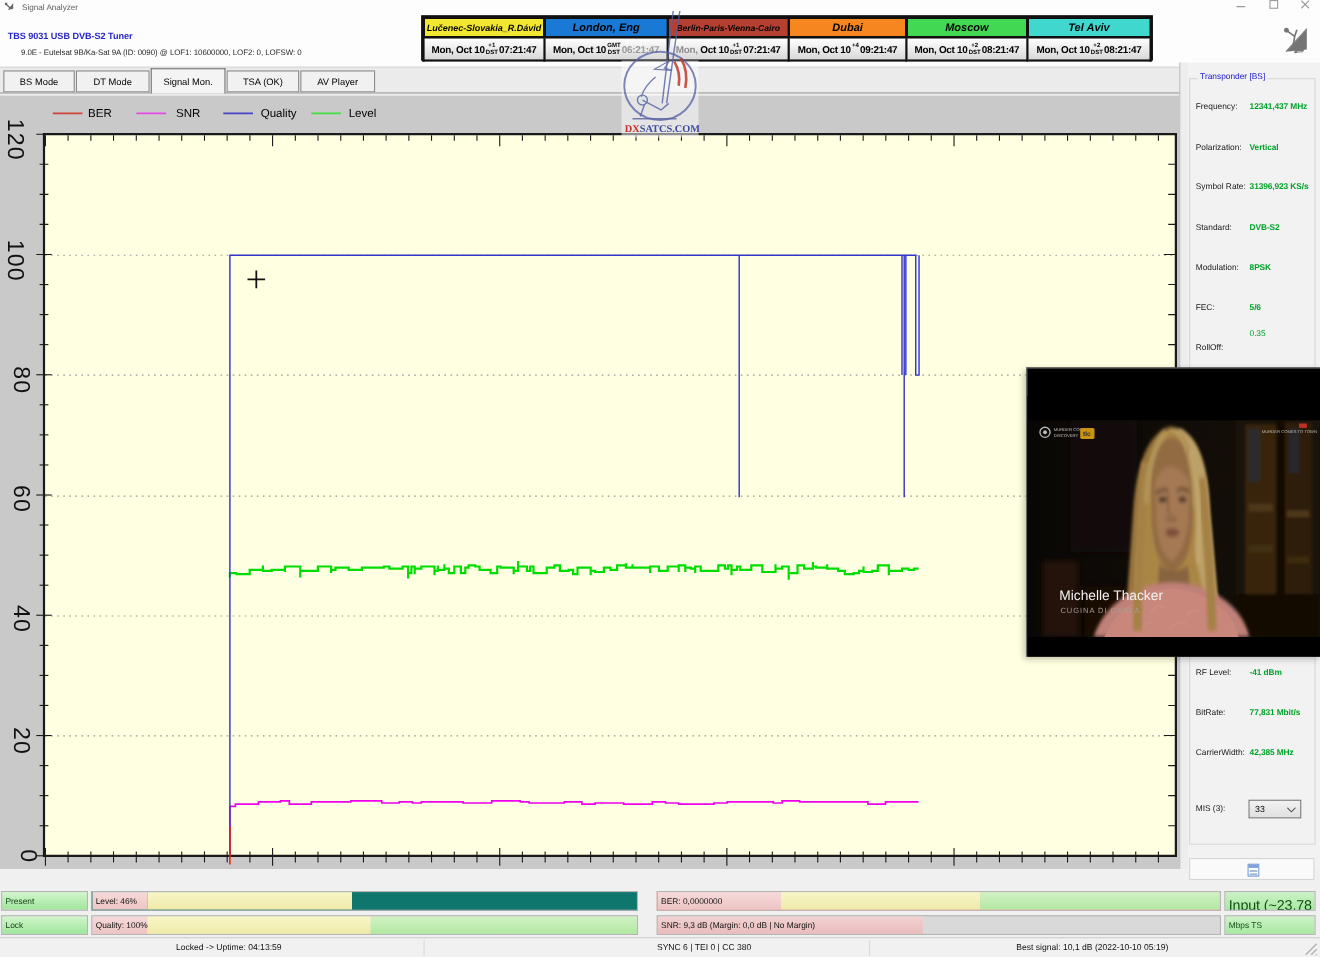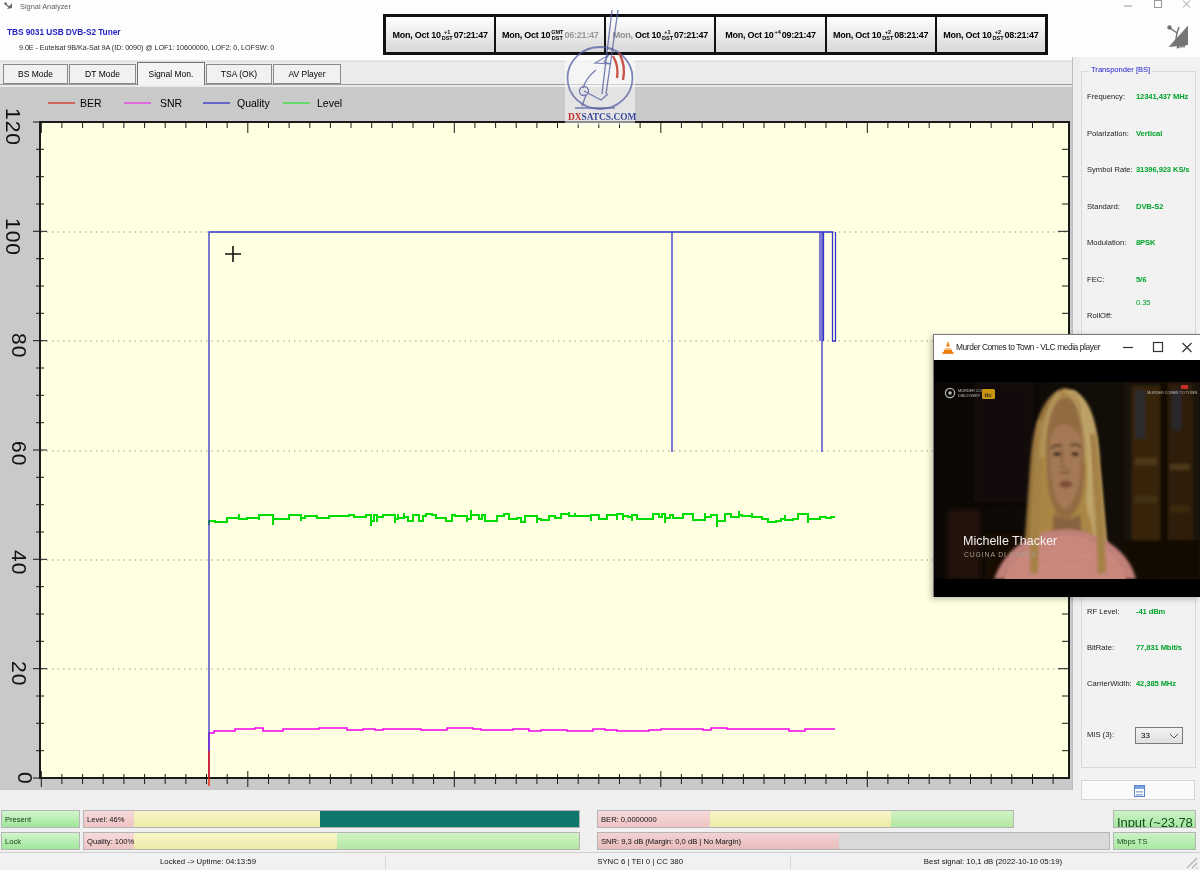--- a/index.html
+++ b/index.html
@@ -19,20 +19,28 @@
   <rect x="34.5" y="0.5" width="7" height="7" fill="none" stroke="#9a9a9a" stroke-width="1"></rect>
   <path d="M63 0.5 L70 7.5 M70 0.5 L63 7.5" stroke="#9a9a9a" stroke-width="1"></path>
 </svg>
 
 <div class="abs" style="left:7px;top:27px;font-size:8.3px;font-weight:bold;color:#2525c8;letter-spacing:-0.05px">TBS 9031 USB DVB-S2 Tuner</div>
 <div class="abs" style="left:19px;top:43px;font-size:7.2px;color:#2a2a2a;letter-spacing:-0.05px">9.0E - Eutelsat 9B/Ka-Sat 9A (ID: 0090) @ LOF1: 10600000, LOF2: 0, LOFSW: 0</div>
 
 <div class="abs" style="left:383px;top:14px;width:665px;height:41px;border:1px solid #111;background:#111">
 <table style="border-collapse:collapse;width:100%;height:100%;table-layout:fixed">
 <tbody>
+        <tr style="height:18px">
+<td class="ct" style="width:110px;background:#f2e832;font-size:8.2px">Lučenec-Slovakia_R.Dávid</td>
+<td class="ct" style="width:112px;background:#1b79d6">London, Eng</td>
+<td class="ct" style="width:110px;background:#b54031;font-size:7.8px">Berlin-Paris-Vienna-Cairo</td>
+<td class="ct" style="width:107px;background:#f6861f">Dubai</td>
+<td class="ct" style="width:110px;background:#42d854">Moscow</td>
+<td class="ct" style="background:#3fd7ce">Tel Aviv</td>
+</tr>
 <tr style="height:21px">
 <td class="cb"><span class="d">Mon, Oct 10</span><span class="z"><i>+1</i>DST</span><span class="d">07:21:47</span></td>
 <td class="cb"><span class="d">Mon, Oct 10</span><span class="z"><i>GMT</i>DST</span><span class="d" style="color:#9a9a9a">06:21:47</span></td>
 <td class="cb"><span class="d"><span style="color:#909090">Mon,</span> Oct 10</span><span class="z"><i>+1</i>DST</span><span class="d">07:21:47</span></td>
 <td class="cb"><span class="d">Mon, Oct 10</span><span class="z"><i>+4</i>&nbsp;</span><span class="d">09:21:47</span></td>
 <td class="cb"><span class="d">Mon, Oct 10</span><span class="z"><i>+2</i>DST</span><span class="d">08:21:47</span></td>
 <td class="cb"><span class="d">Mon, Oct 10</span><span class="z"><i>+2</i>DST</span><span class="d">08:21:47</span></td>
 </tr>
 </tbody>
     </table>
@@ -328,34 +336,20 @@
 <div class="abs" style="left:1081px;top:780px;width:114px;height:20px;background:#fafafa;border:1px solid #d5d5d5">
 <svg class="abs" style="left:52px;top:4px" width="11" height="12">
       <rect x="0.5" y="0.5" width="10" height="11" fill="#fff" stroke="#5b84c4"></rect>
       <rect x="1" y="1" width="9" height="3" fill="#7aa4dc"></rect>
       <rect x="2" y="6" width="7" height="1.6" fill="#9ab4d4"></rect>
       <rect x="2" y="9" width="7" height="1.6" fill="#9ab4d4"></rect>
     </svg>
 </div>
 
 <div class="abs" style="left:933px;top:334px;width:267px;height:263px;border:1px solid #777;border-right:none;background:#000;box-shadow:-2px 2px 6px rgba(0,0,0,0.25)">
-  <div class="abs" style="left:0;top:0;width:266px;height:25px;background:#fff">
-    <svg class="abs" style="left:7px;top:5px" width="14" height="15" viewBox="0 0 14 15">
-      <path d="M7 1 L9.6 9 L4.4 9 Z" fill="#f07b05"></path>
-      <path d="M5.2 6.6 h3.6 l0.6 1.8 h-4.8 Z" fill="#fff"></path>
-      <path d="M3.4 9.6 h7.2 l1.2 3.4 h-9.6 Z" fill="#f07b05"></path>
-      <path d="M1.4 13 h11.2" stroke="#f07b05" stroke-width="1.6"></path>
-    </svg>
-    <div class="abs" style="left:22px;top:7px;font-size:8.4px;letter-spacing:-0.42px;color:#1a1a1a;white-space:nowrap">Murder Comes to Town - VLC media player</div>
-    <svg class="abs" style="left:186px;top:0" width="78" height="25">
-      <path d="M3 12.5 H13" stroke="#333" stroke-width="1.2"></path>
-      <rect x="33.5" y="7.5" width="9" height="9" fill="none" stroke="#333" stroke-width="1.2"></rect>
-      <path d="M62.5 8 L71.5 17 M71.5 8 L62.5 17" stroke="#333" stroke-width="1.2"></path>
-    </svg>
-  </div>
   <div class="abs" style="left:0;top:25px;width:266px;height:237px;background:#000;overflow:hidden">
     <svg class="abs" style="left:0;top:22px" width="266" height="197" viewBox="0 0 266 197">
       <defs>
         <filter id="b6">
             <feGaussianBlur stdDeviation="3"></feGaussianBlur>
           </filter>
         <filter id="b3">
             <feGaussianBlur stdDeviation="1.5"></feGaussianBlur>
           </filter>
         <linearGradient id="bgL" x1="0" y1="0" x2="1" y2="0">
@@ -437,21 +431,21 @@
  <div class="seg" style="left:0;width:50px;background:linear-gradient(#f6dada,#eec4c4)"></div>
  <div class="seg" style="left:50px;width:186px;background:linear-gradient(#f8f6c8,#efeaa8)"></div>
  <span class="sbt">Level: 46%</span>
 </div>
 <div class="sb abs" style="left:83px;top:832px;width:497px;background:#d9d9d9">
  <div class="seg" style="left:0;width:50px;background:linear-gradient(#f6dada,#eec4c4)"></div>
  <div class="seg" style="left:50px;width:203px;background:linear-gradient(#f8f6c8,#efeaa8)"></div>
  <div class="seg" style="left:253px;width:244px;background:linear-gradient(#d1f2c4,#b2e8a2)"></div>
  <span class="sbt">Quality: 100%</span>
 </div>
-<div class="sb abs" style="left:597px;top:810px;width:417px;background:#fca5a5">
+<div class="sb abs" style="left:597px;top:810px;width:513px;background:#fca5a5">
  <div class="seg" style="left:0;width:112px;background:linear-gradient(#f6dada,#eec4c4)"></div>
  <div class="seg" style="left:112px;width:181px;background:linear-gradient(#f8f6c8,#efeaa8)"></div>
  <div class="seg" style="left:293px;width:220px;background:linear-gradient(#d1f2c4,#b2e8a2)"></div>
  <span class="sbt">BER: 0,0000000</span>
 </div>
 <div class="sb abs" style="left:597px;top:832px;width:513px;background:#d9d9d9">
  <div class="seg" style="left:0;width:241px;background:linear-gradient(#f2d2d2,#e9bcbc)"></div>
  <span class="sbt">SNR: 9,3 dB (Margin: 0,0 dB | No Margin)</span>
 </div>
 <div class="sb abs" style="left:1113px;top:810px;width:83px;background:linear-gradient(#cdf2c8,#a8e8a0)">

